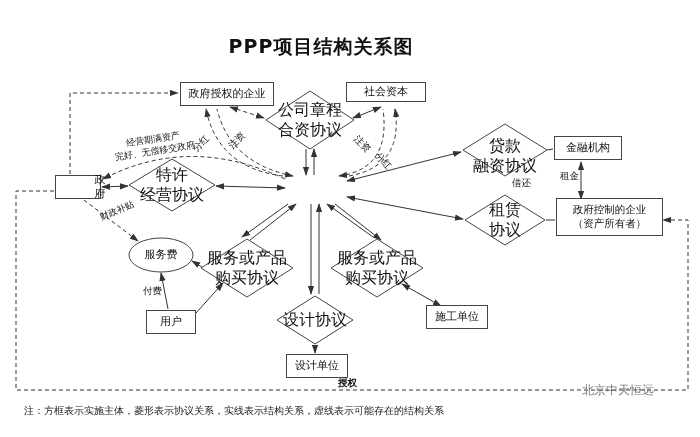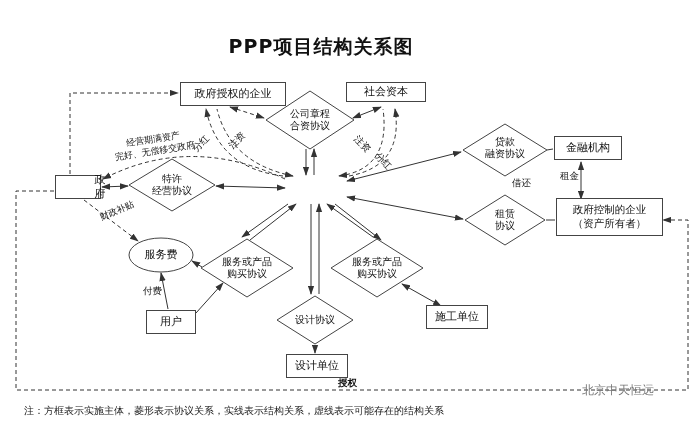--- a/index.html
+++ b/index.html
@@ -13,21 +13,21 @@
     position:absolute; left:0; top:26px; width:642px; text-align:center;
     font-size:19px; font-weight:700; letter-spacing:1px;margin-top:8px;
   }
   .box {
     position:absolute; box-sizing:border-box; border:1px solid #444; background:#fff;
     display:flex; flex-direction:column; align-items:center; justify-content:center;
     font-size:11px; line-height:1.3; text-align:center;
   }
   .dlabel {
     position:absolute; display:flex; flex-direction:column; align-items:center;
-    justify-content:center; font-size:10px; line-height:1.25; text-align:center;
+    justify-content:center; font-size:16px; line-height:1.25; text-align:center;
     pointer-events:none;
   }
   .elabel { position:absolute; font-size:9.5px; white-space:nowrap; }
   .rot { transform-origin:left top; }
   .note {
     position:absolute; left:24px; top:404px; font-size:10px; color:#222;
     white-space:nowrap;
   }
   .watermark {
     position:absolute; left:582px; top:382px; font-size:12px; color:#777;
@@ -93,21 +93,21 @@
       <polygon points="505,195 545,220 505,245 465,220"></polygon>
       <polygon points="247,239 293,268 247,297 201,268"></polygon>
       <polygon points="377,239 423,268 377,297 331,268"></polygon>
       <polygon points="315,296 353,320 315,344 277,320"></polygon>
       <ellipse cx="161" cy="255" rx="32" ry="17"></ellipse>
     </g>
   </svg>
 
   <div class="title">PPP项目结构关系图</div>
 
-  <div class="box" style="left:180px; top:82px; width:106px; height:24px;">
+  <div class="box" style="left:180px; top:82px; width:94px; height:24px;">
     <span>政府授权的企业</span>
   </div>
   <div class="box" style="left:346px; top:82px; width:80px; height:20px;">
     <span>社会资本</span>
   </div>
   <div class="box" style="left:55px; top:175px; width:46px; height:24px;padding-left:44px;">
     <span>政府</span>
   </div>
   <div class="box" style="left:554px; top:136px; width:68px; height:24px;">
     <span>金融机构</span>
@@ -127,21 +127,21 @@
   </div>
 
   <div class="dlabel" style="left:266px; top:94px; width:88px; height:52px;">
     <span>公司章程</span>
     <span>合资协议</span>
   </div>
   <div class="dlabel" style="left:129px; top:161px; width:86px; height:48px;">
     <span>特许</span>
     <span>经营协议</span>
   </div>
-  <div class="dlabel" style="left:463px; top:124px; width:84px; height:48px;">
+  <div class="dlabel" style="left:463px; top:132px; width:84px; height:48px;">
     <span>贷款</span>
     <span>融资协议</span>
   </div>
   <div class="dlabel" style="left:465px; top:196px; width:80px; height:48px;">
     <span>租赁</span>
     <span>协议</span>
   </div>
   <div class="dlabel" style="left:201px; top:241px; width:92px; height:54px;">
     <span>服务或产品</span>
     <span>购买协议</span>

